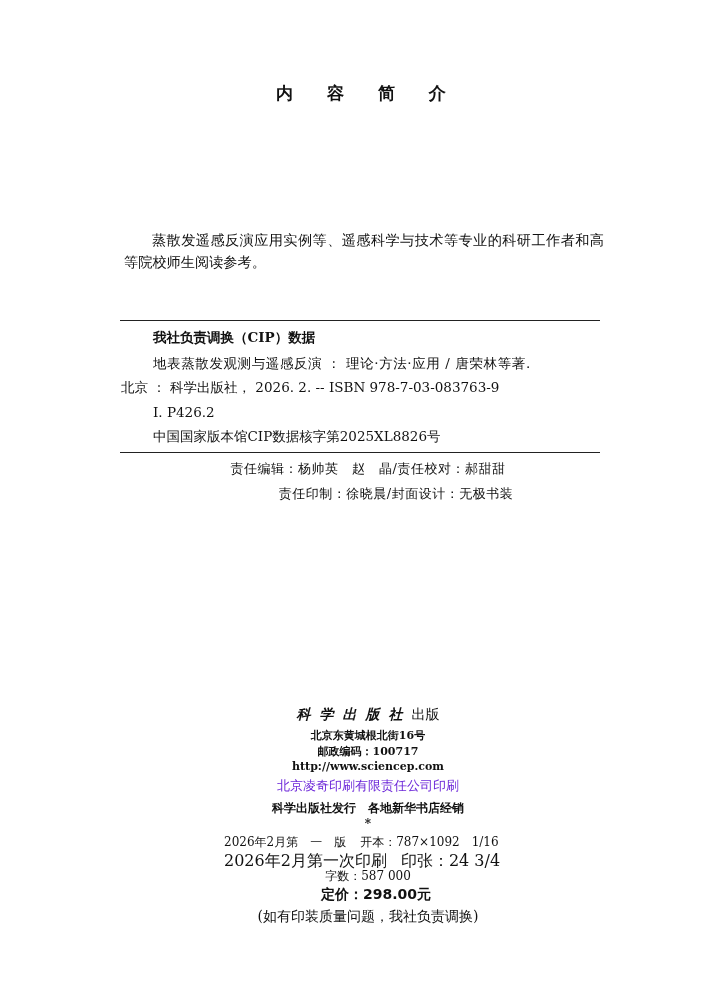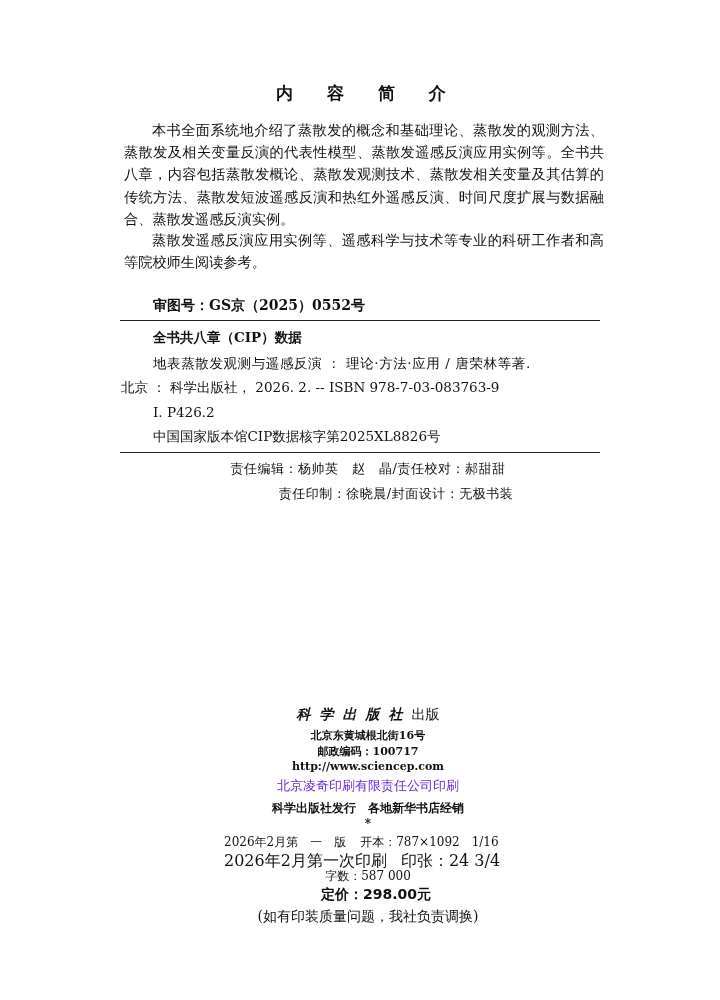--- a/index.html
+++ b/index.html
@@ -43,27 +43,25 @@
     .words { top: 868px; font-size: 12px; text-align: center; }
     .price { top: 886px; font-size: 14px; font-weight: bold; }
     .note { top: 908px; font-size: 14px; }
     .gap { display: inline-block; width: 14px; }
   </style>
 </head>
 <body>
 
 <div class="page">
   <div class="abs title serif">内 容 简 介</div>
-  <div class="abs para p1 serif">本书全面系统地介绍了蒸散发的概念和基础理论、蒸散发的观测方法、蒸散发及相关变量反演的代表性模型、蒸散发遥感反演应用实例等。全书共八章，内容包括蒸散发概论、蒸散发观测技术、蒸散发相关变量及其估算的传统方法、蒸散发短波遥感反演和热红外遥感反演、时间尺度扩展与数据融合、蒸散发遥感反演实例。</div>
   <div class="abs para p2 serif">蒸散发遥感反演应用实例等、遥感科学与技术等专业的科研工作者和高等院校师生阅读参考。</div>
 
-  <div class="abs review serif">审图号：GS京（2025）0552号</div>
   <div class="rule rule1"></div>
 
-  <div class="abs cip-title serif">全书共八章（CIP）数据</div>
+  <div class="abs cip-title serif">我社负责调换（CIP）数据</div>
   <div class="abs cip-line1 serif">地表蒸散发观测与遥感反演 ： 理论·方法·应用 / 唐荣林等著.</div>
   <div class="abs cip-line2 serif">北京 ： 科学出版社， 2026. 2. -- ISBN 978-7-03-083763-9</div>
   <div class="abs cip-line3 serif">Ⅰ. P426.2</div>
   <div class="abs cip-line4 serif">中国国家版本馆CIP数据核字第2025XL8826号</div>
   <div class="rule rule2"></div>
 
   <div class="abs credits cr1 serif">责任编辑：杨帅英　赵　晶/责任校对：郝甜甜</div>
   <div class="abs credits cr2 serif">责任印制：徐晓晨/封面设计：无极书装</div>
 
   <div class="abs center pub-name serif">

